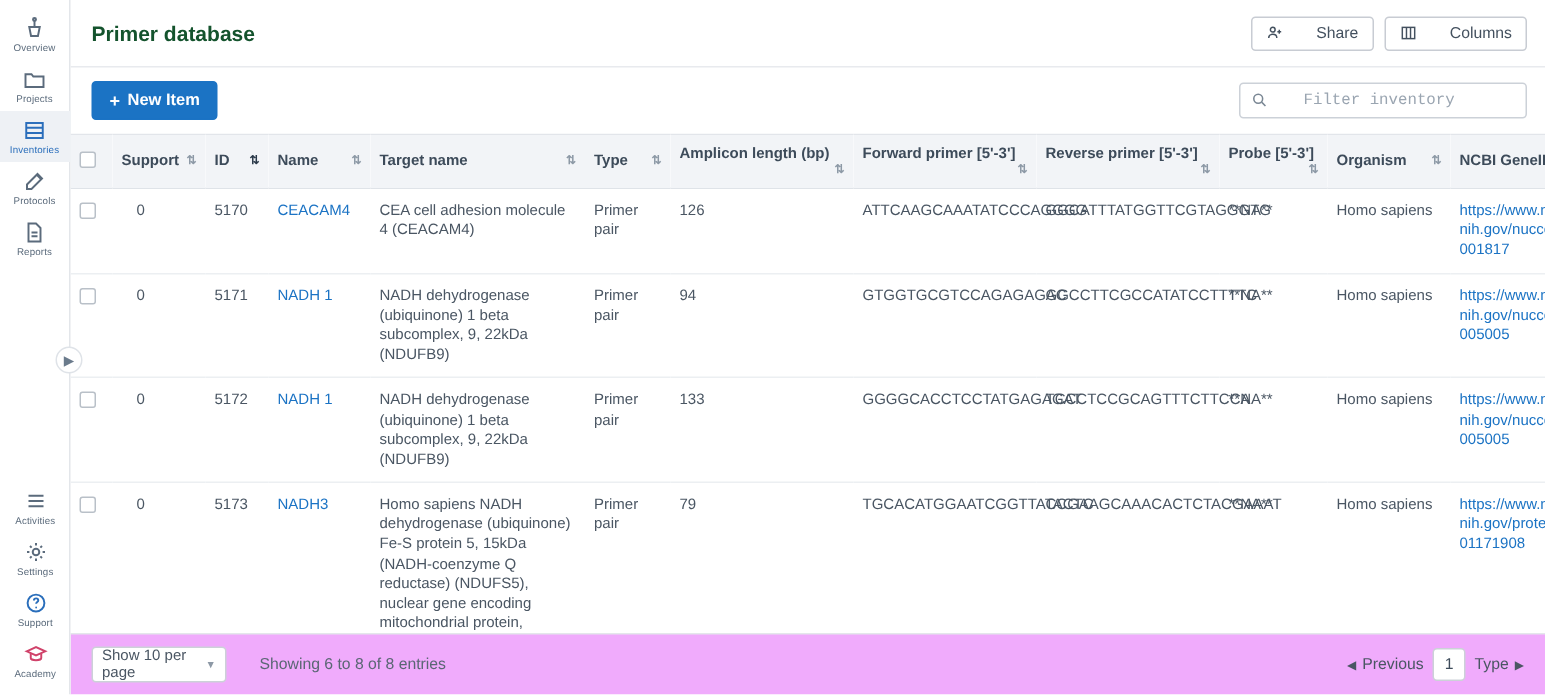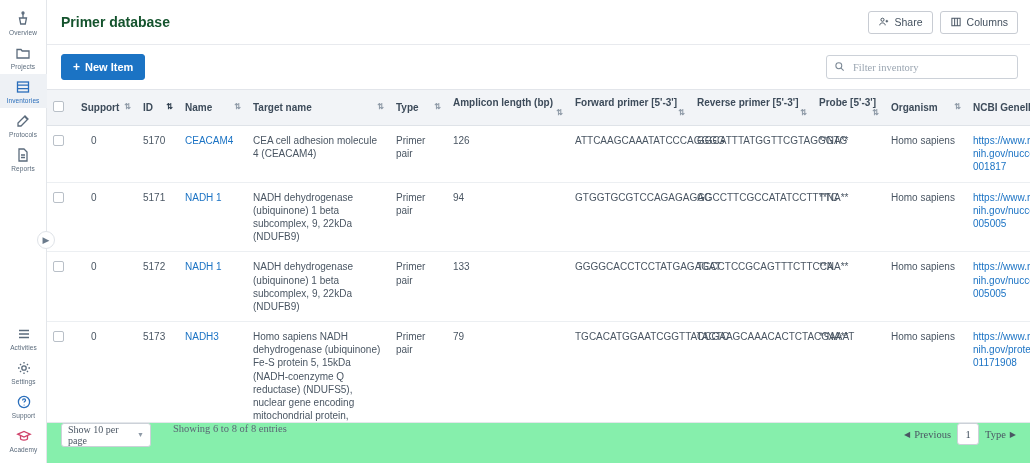--- a/index.html
+++ b/index.html
@@ -67,21 +67,21 @@
   .page-title { font-size: 14px; font-weight: bold; color: #14532d; }
   .topbar-actions { margin-left: auto; display: flex; gap: 7px; }
   .btn {
     border: 1px solid #c8ccd3;
     background: #fff;
     border-radius: 3px;
     height: 23px;
     padding: 0 9px;
     font-size: 10.5px;
     color: #44515f;
-    display: inline-flex; align-items: center; gap: 5px;
+    display: inline-flex; align-items: center; gap: 22px;
     cursor: pointer;
     white-space: nowrap;
   }
   .btn svg { display: block; }
 
   .toolbar {
     height: 44px; flex: 0 0 44px;
     display: flex; align-items: center;
     padding: 0 12px 0 14px;
   }
@@ -95,24 +95,24 @@
     font-size: 11px;
     font-weight: bold;
     display: inline-flex; align-items: center; gap: 5px;
     cursor: pointer;
   }
   .search-wrap { margin-left: auto; position: relative; }
   .search-input {
     width: 192px; height: 24px;
     border: 1px solid #ccd1d8;
     border-radius: 3px;
-    padding: 0 8px 0 26px;
+    padding: 0 8px 0 42px;
     font-size: 10.5px;
     color: #4a5663;
-    font-family: Liberation Serif, serif;
+    font-family: Liberation Mono, monospace;
     background: #fff;
   }
   .search-input::placeholder { color: #9aa5b1; }
   .search-ico {
     position: absolute; left: 8px; top: 6px;
     color: #7a8794;
   }
 
   
   .table-area { flex: 1 1 auto; overflow: hidden; position: relative; }
@@ -170,24 +170,23 @@
   col.w-fwd { width: 122px; }
   col.w-rev { width: 122px; }
   col.w-probe { width: 72px; }
   col.w-org { width: 82px; }
   col.w-gene { width: 110px; }
 
   
   .footer {
     height: 41px; flex: 0 0 41px;
     border-top: 1px solid #e4e7eb;
-    display: flex; align-items: flex-start;
+    display: flex; align-items: center;
     padding: 0 14px;
-    background: #86efac;
-    font-family: Liberation Serif, serif;
+    background: #f0abfc;
   }
   .select-box {
     width: 90px; height: 24px;
     border: 1px solid #ccd1d8;
     border-radius: 3px;
     font-size: 10px;
     color: #4a5663;
     display: flex; align-items: center;
     padding: 0 6px;
     position: relative;

